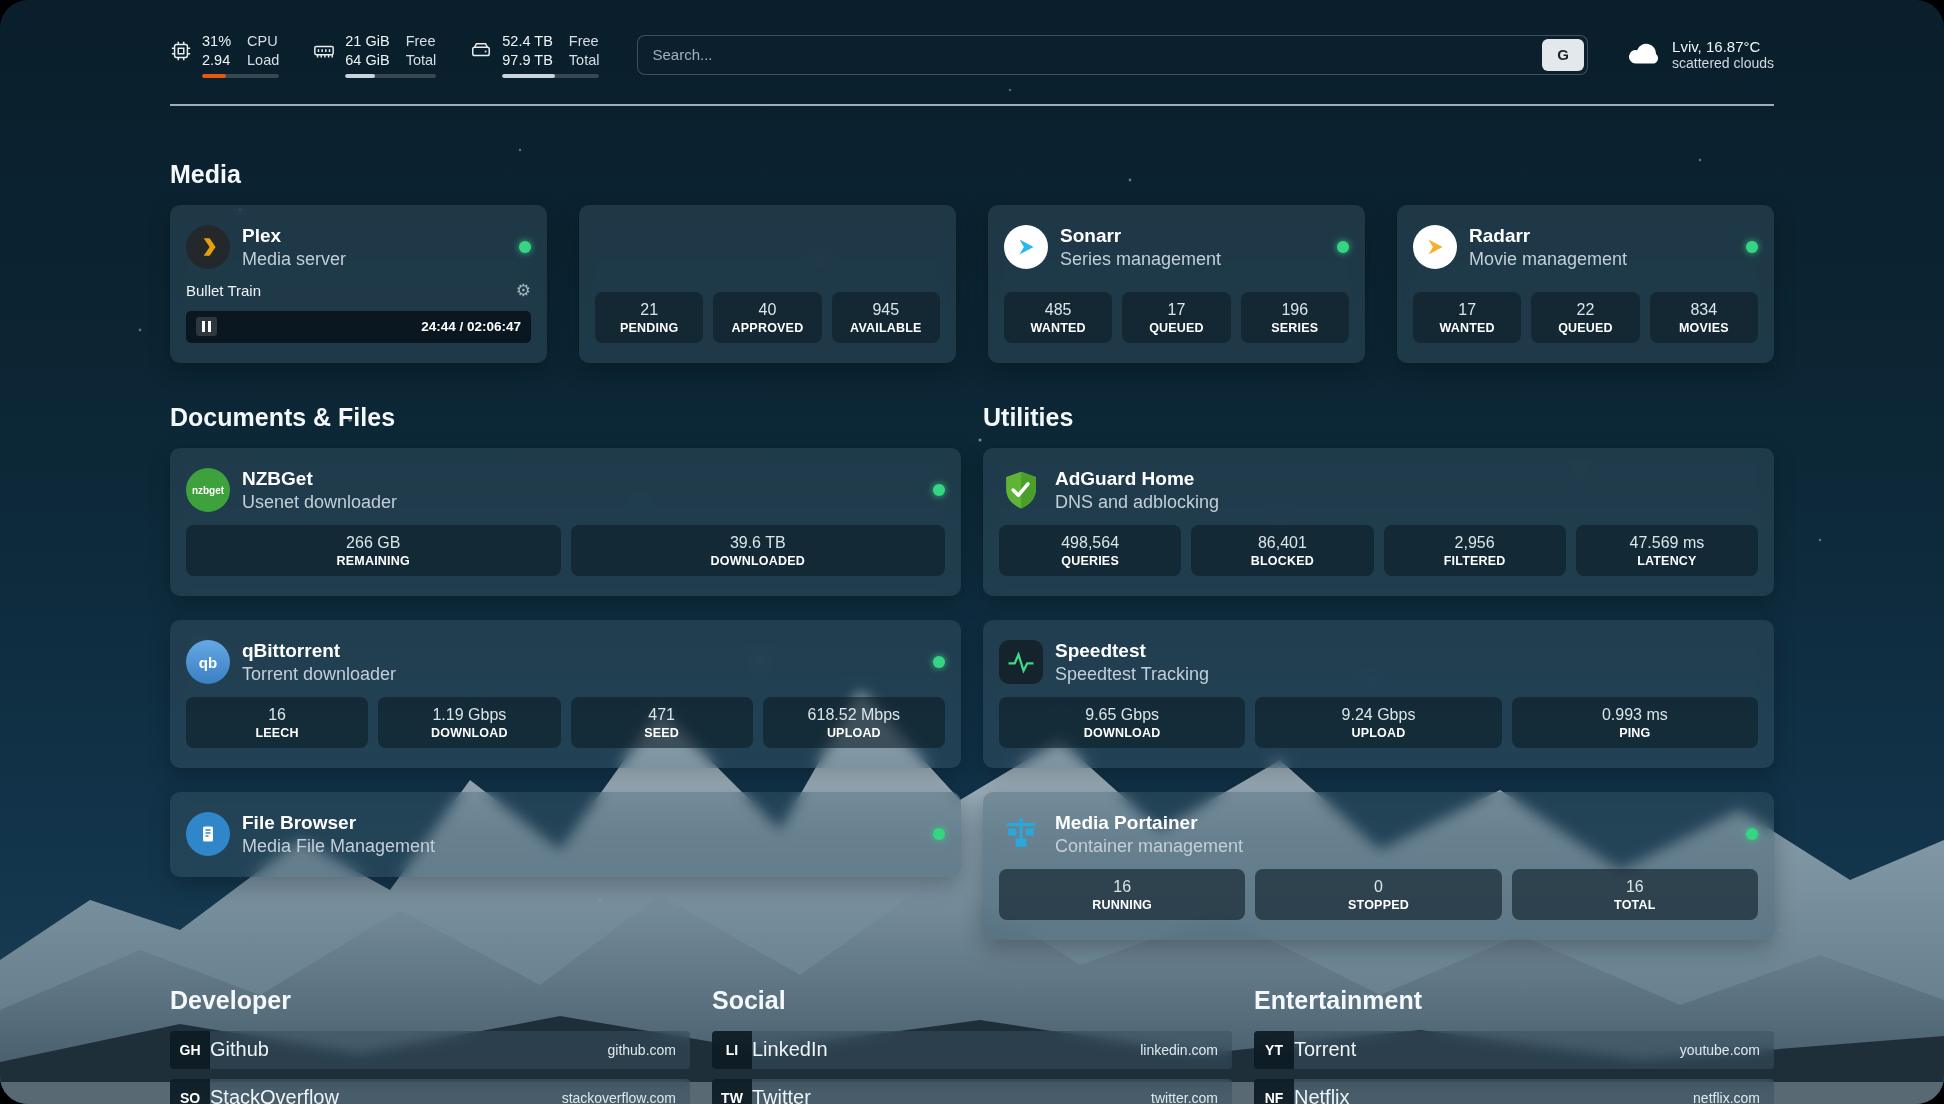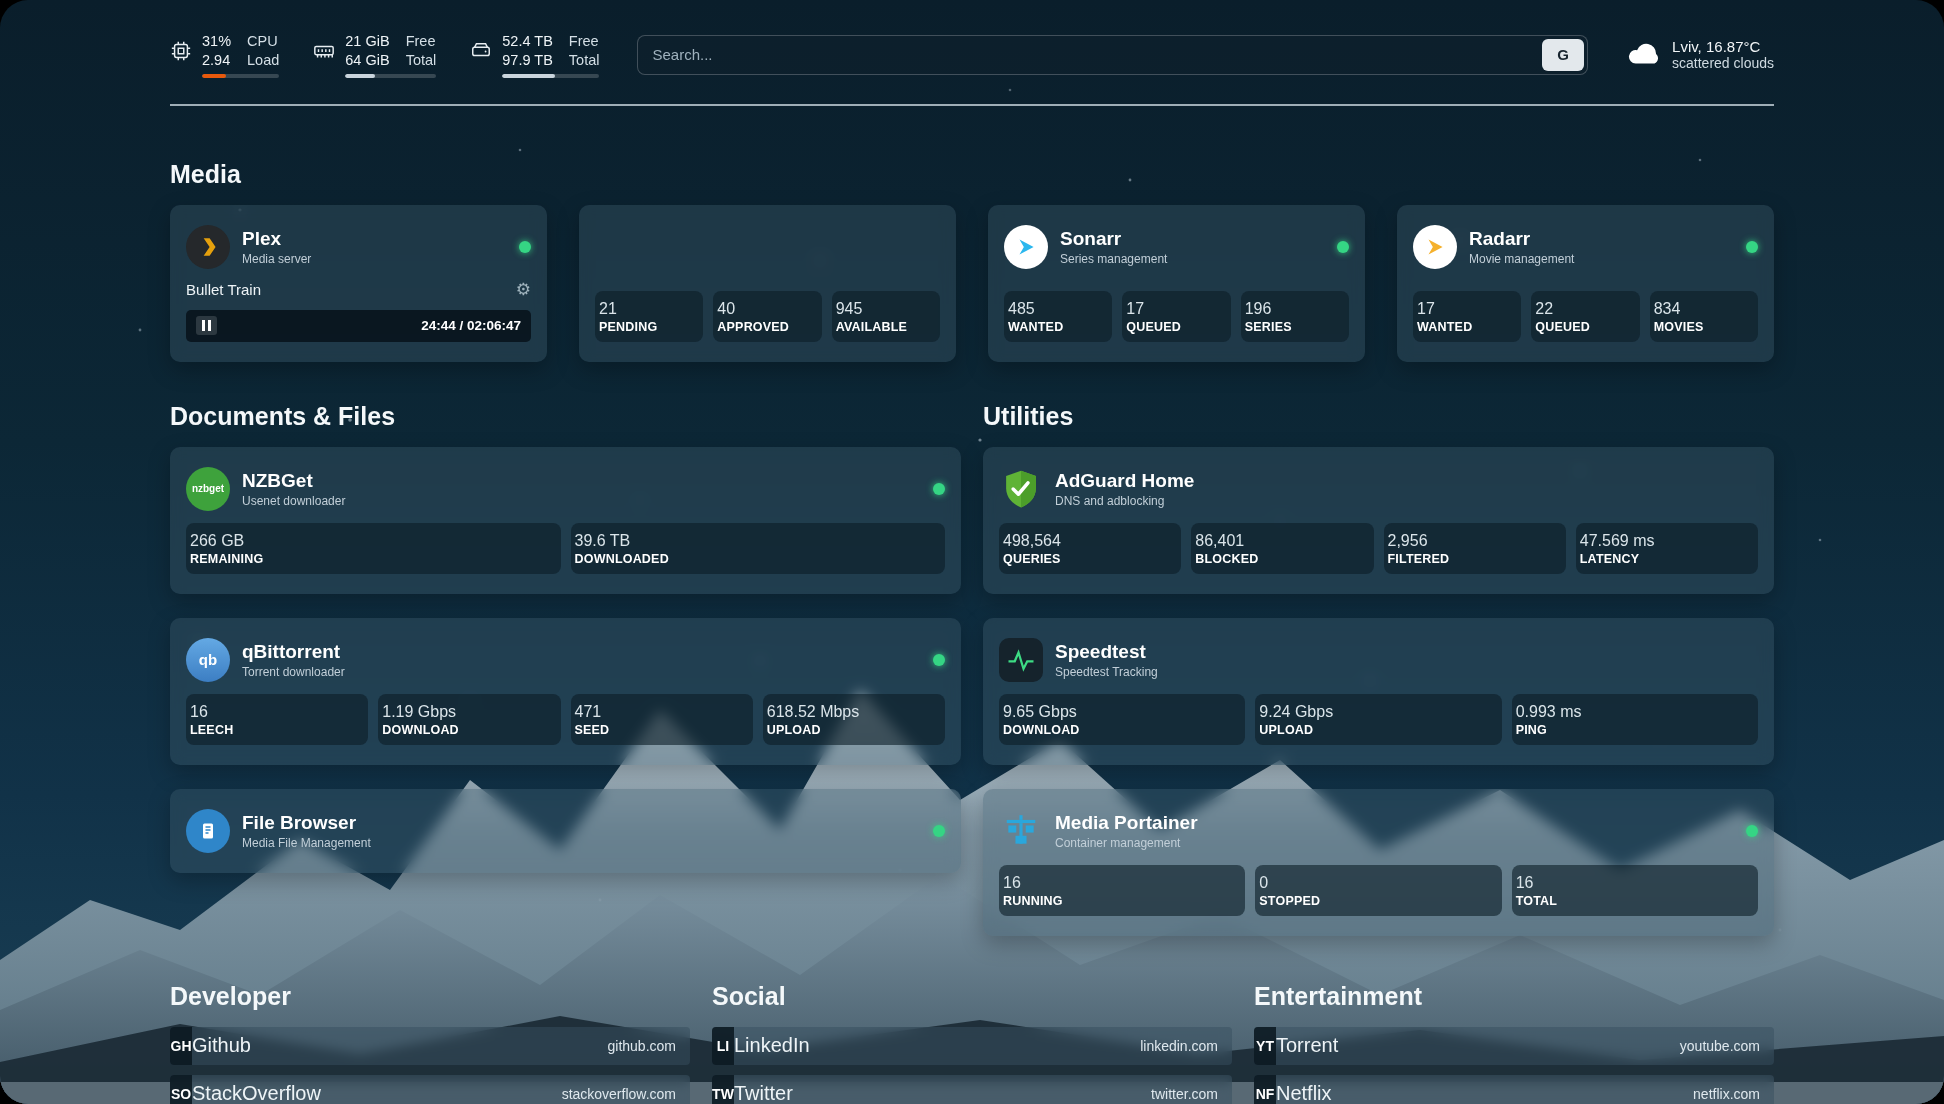--- a/index.html
+++ b/index.html
@@ -50,25 +50,25 @@
 
   .card {
     background:rgba(64,92,109,0.38); border-radius:10px; padding:20px 16px;
     box-shadow:0 8px 22px rgba(0,0,0,0.25); backdrop-filter:blur(7px);
     display:flex; flex-direction:column; gap:12px; cursor:pointer;
   }
   .media-row .card { min-height:152px; }
   .card-head { display:flex; align-items:center; gap:12px; }
   .app-meta { display:flex; flex-direction:column; gap:2px; }
   .app-name { font-size:19px; font-weight:600; color:#ffffff; }
-  .app-sub { font-size:12px; color:#c2cfd8; }
+  .app-sub { font-size:18px; color:#c2cfd8;text-align:right; }
   .dot { margin-left:auto; width:12px; height:12px; border-radius:50%; background:#35d584; box-shadow:0 0 7px rgba(53,213,132,0.9); flex:0 0 auto; align-self:center; }
 
   .stats { display:flex; gap:10px; margin-top:auto; }
-  .stat { flex:1; background:rgba(12,28,39,0.6); border-radius:8px; text-align:left; padding:9px 4px 8px; }
+  .stat { flex:1; background:rgba(12,28,39,0.6); border-radius:8px; text-align:center; padding:9px 4px 8px; }
   .stat-value { font-size:16px; color:#dbe5ea; white-space:nowrap; }
   .stat-label { font-size:12.5px; font-weight:700; color:#ffffff; letter-spacing:0.2px; margin-top:2px; white-space:nowrap; }
 
   
   .now-row { display:flex; align-items:center; justify-content:space-between; }
   .now-title { font-size:15px; color:#eef4f7; }
   .gear { color:#9fb3bd; font-size:17px; line-height:1; cursor:pointer; }
   .player { margin-top:auto; height:32px; background:rgba(7,18,26,0.85); border-radius:5px; display:flex; align-items:center; padding:0 10px; }
   .pause-btn { display:flex; gap:3px; background:rgba(255,255,255,0.14); border-radius:3px; padding:4px 6px; cursor:pointer; border:none; }
   .pause-btn i { display:block; width:3px; height:11px; background:#fff; }
@@ -91,21 +91,21 @@
   .icon-qbit { background:linear-gradient(180deg,#64a9e4,#3c7ec3); }
   .icon-qbit span { color:#fff; font-size:15px; font-weight:700; }
   .icon-adguard, .icon-portainer { background:transparent; border-radius:8px; }
   .icon-speedtest { background:#15232c; border-radius:10px; }
   .icon-filebrowser { background:#2f86c9; }
 
   
   .three-col { display:grid; grid-template-columns:1fr 1fr 1fr; gap:22px; margin-top:46px; padding-bottom:36px; }
   .bm-list { display:flex; flex-direction:column; gap:10px; }
   .bm-row { display:flex; align-items:center; background:rgba(56,80,95,0.5); backdrop-filter:blur(6px); border-radius:4px; height:38px; overflow:hidden; cursor:pointer; }
-  .bm-abbr { width:22px; height:38px; background:rgba(9,22,31,0.85); color:#fff; font-weight:700; font-size:14px; display:flex; align-items:center; justify-content:center; flex:0 0 auto; }
+  .bm-abbr { width:40px; height:38px; background:rgba(9,22,31,0.85); color:#fff; font-weight:700; font-size:14px; display:flex; align-items:center; justify-content:center; flex:0 0 auto; }
   .bm-name { font-size:20px; color:#eef4f7; }
   .bm-url { margin-left:auto; padding-right:14px; font-size:14px; color:#dfe8ee; }
 </style>
 </head>
 <body>
 
 <div class="frame">
 
   <svg class="bg-art" viewBox="0 0 1944 1104" preserveAspectRatio="none">
     <defs>

